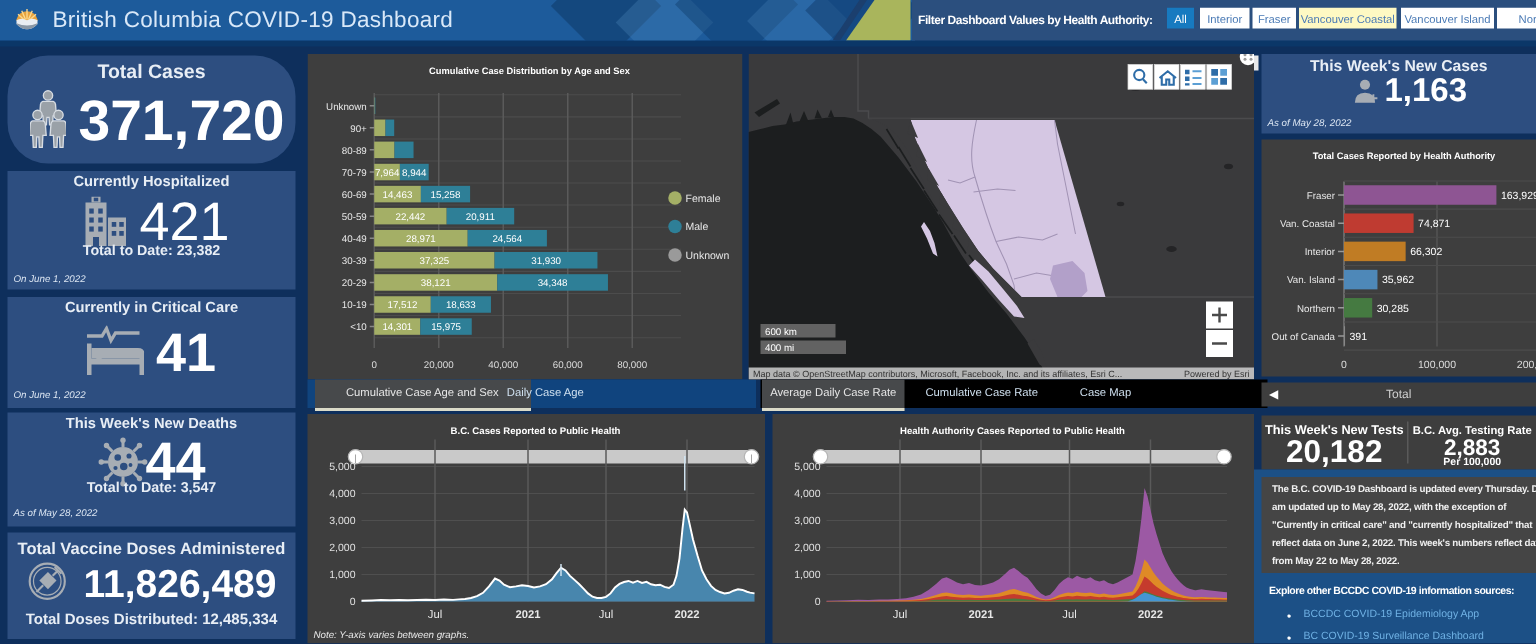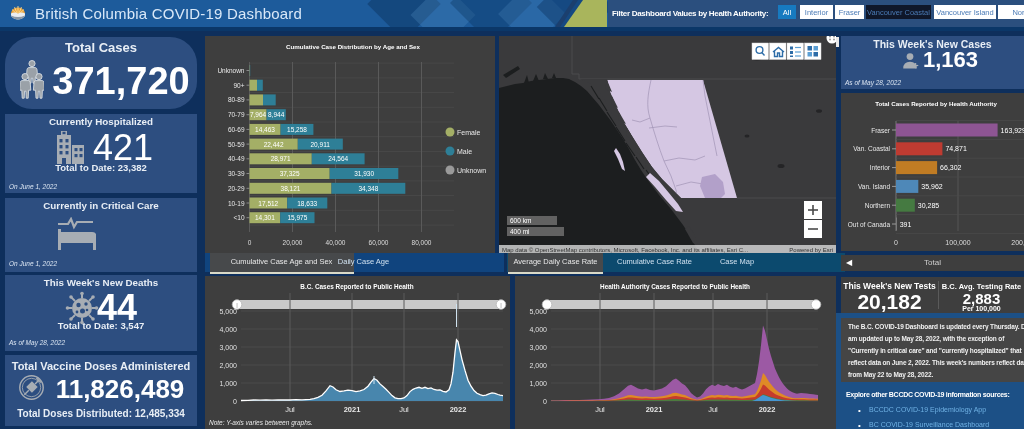--- a/index.html
+++ b/index.html
@@ -38,21 +38,21 @@
     </g>
     <path d="M2,8.5 Q5,6.5 9,8.5 Q13,6.5 16,8.5 L16,11 Q13,14.5 9,14.5 Q5,14.5 2,11 Z" fill="#e9edf2"></path>
     <path d="M2,10.5 Q9,13.5 16,10.5 L16,11 Q13,14.5 9,14.5 Q5,14.5 2,11 Z" fill="#8a97a5"></path>
   </svg>
   <div class="abs" style="left:35px;top:5px;font-size:15px;color:#d9e8f8;letter-spacing:0.2px;">British Columbia COVID-19 Dashboard</div>
   <div class="abs" style="left:612px;top:9px;font-size:8px;letter-spacing:-0.3px;font-weight:bold;color:#fff;white-space:nowrap;">Filter Dashboard Values by Health Authority:</div>
   <div class="abs" style="left:778px;top:5px;width:278px;height:14px;overflow:hidden;white-space:nowrap;">
     <span style="position:absolute;left:0;width:18px;background:#177ac0;color:#fff;font-size:7.5px;padding:3px 0;text-align:center;overflow:hidden;white-space:nowrap;">All</span>
     <span style="position:absolute;left:22px;width:33px;background:#fff;color:#4a7ab5;font-size:7.5px;padding:3px 0;text-align:center;overflow:hidden;white-space:nowrap;">Interior</span>
     <span style="position:absolute;left:57px;width:29px;background:#fff;color:#4a7ab5;font-size:7.5px;padding:3px 0;text-align:center;overflow:hidden;white-space:nowrap;">Fraser</span>
-    <span style="position:absolute;left:88px;width:65px;background:#0f172a;color:#4a7ab5;font-size:7.5px;padding:3px 0;text-align:center;overflow:hidden;white-space:nowrap;">Vancouver Coastal</span>
+    <span style="position:absolute;left:88px;width:65px;background:#fef9c3;color:#4a7ab5;font-size:7.5px;padding:3px 0;text-align:center;overflow:hidden;white-space:nowrap;">Vancouver Coastal</span>
     <span style="position:absolute;left:156px;width:62px;background:#fff;color:#4a7ab5;font-size:7.5px;padding:3px 0;text-align:center;overflow:hidden;white-space:nowrap;">Vancouver Island</span>
     <span style="position:absolute;left:220px;width:58px;background:#fff;color:#4a7ab5;font-size:7.5px;padding:3px 0;text-align:center;overflow:hidden;white-space:nowrap;">Northern</span>
   </div>
 </div>
 
 <div class="card" style="left:5px;top:37px;width:192px;height:72px;border-radius:27px;">
   <div class="ct" style="margin-top:3px;font-size:13px;">Total Cases</div>
   <svg class="abs" style="left:15px;top:23px;" width="24" height="39" viewBox="0 0 24 39">
     <g fill="#9aa1a8" stroke="#d7dce2" stroke-width="0.9">
       <circle cx="12" cy="3.6" r="3.1"></circle>
@@ -99,20 +99,21 @@
       <path d="M1,7 h10 l3,-5 3,8 3,-5 h16" stroke-width="2.2"></path>
     </g>
     <g fill="#a7adb4">
       <rect x="1" y="12" width="3" height="21"></rect>
       <rect x="36" y="17" width="3" height="16"></rect>
       <circle cx="9" cy="19" r="3.6"></circle>
       <path d="M4,15 v7 h35 v-4 q0,-3 -4,-3 z" fill="#a7adb4"></path>
       <rect x="1" y="22" width="38" height="4"></rect>
     </g>
   </svg>
+  <div class="abs" style="left:97px;top:16px;width:44px;text-align:center;font-size:36px;font-weight:bold;color:#fff;">41</div>
   <div class="fn" style="left:4px;top:62px;">On June 1, 2022</div>
 </div>
 <div class="card" style="left:5px;top:275px;width:192px;height:76px;">
   <div class="ct" style="margin-top:2px;font-size:9.8px;">This Week's New Deaths</div>
   <svg class="abs" style="left:60px;top:16px;" width="34" height="34" viewBox="0 0 34 34">
     <g fill="#a7adb4">
       <circle cx="17" cy="17" r="10"></circle>
       <g stroke="#a7adb4" stroke-width="2">
         <line x1="17" y1="2" x2="17" y2="7"></line>
           <line x1="17" y1="27" x2="17" y2="32"></line>
@@ -347,21 +348,21 @@
     <rect x="305" y="165" width="18" height="18" fill="#fff"></rect>
     <rect x="305" y="184" width="18" height="18" fill="#fff"></rect>
     <line x1="309" y1="174" x2="319" y2="174" stroke="#4a4a4a" stroke-width="1.6"></line>
     <line x1="314" y1="169" x2="314" y2="179" stroke="#4a4a4a" stroke-width="1.6"></line>
     <line x1="309" y1="193" x2="319" y2="193" stroke="#4a4a4a" stroke-width="1.6"></line>
     <rect x="0" y="209" width="337" height="8" fill="#d9d9d9" opacity="0.8"></rect>
     <text x="3" y="215.5" font-size="6" fill="#323232">Map data © OpenStreetMap contributors, Microsoft, Facebook, Inc. and its affiliates, Esri C...</text>
     <text x="334" y="215.5" font-size="6" fill="#323232" text-anchor="end">Powered by Esri</text>
   </svg>
 
-<div class="abs" style="left:507px;top:253px;width:338px;height:19px;background:#0c4a6e;">
+<div class="abs" style="left:507px;top:253px;width:338px;height:19px;background:#000000;">
   <div class="abs" style="left:1px;top:0;width:95px;height:19px;background:#47494b;border-bottom:2px solid #dadac8;color:#e8e8e8;font-size:7.5px;text-align:center;line-height:17px;">Average Daily Case Rate</div>
   <div class="abs" style="left:100px;top:0;width:95px;height:19px;color:#cfe0ef;font-size:7.5px;text-align:center;line-height:17px;">Cumulative Case Rate</div>
   <div class="abs" style="left:200px;top:0;width:60px;height:19px;color:#cfe0ef;font-size:7.5px;text-align:center;line-height:17px;">Case Map</div>
 </div>
 <div class="panel" style="left:205px;top:276px;width:305px;height:153px;"></div>
 <svg class="abs" style="left:205px;top:276px;" width="305" height="153" viewBox="0 0 305 153">
     <text x="152" y="13" font-size="6.4" font-weight="bold" fill="#fff" text-anchor="middle">B.C. Cases Reported to Public Health</text>
     <rect x="30" y="24" width="268" height="9" rx="4.5" fill="#c9c9c9"></rect>
     <circle cx="32" cy="28.5" r="4.8" fill="#fff" stroke="#b5b5b5" stroke-width="0.8"></circle>
     <circle cx="296" cy="28.5" r="4.8" fill="#fff" stroke="#b5b5b5" stroke-width="0.8"></circle>

